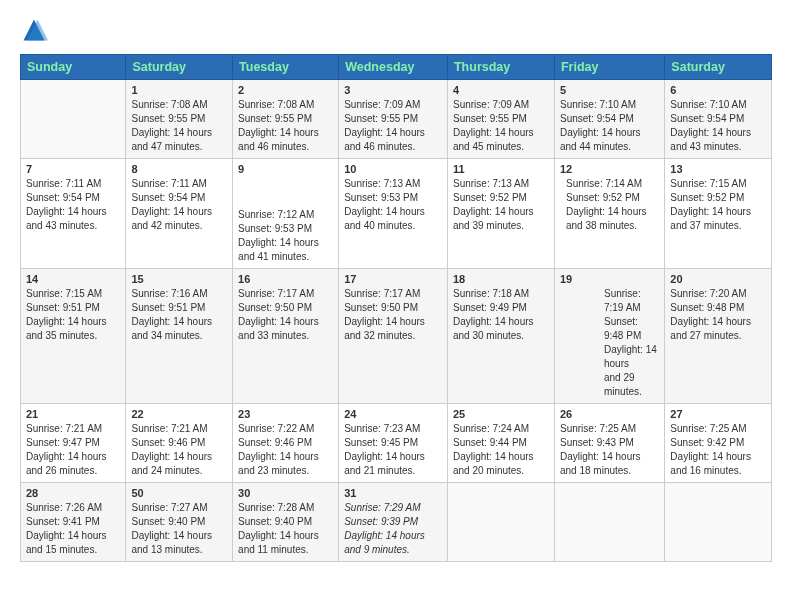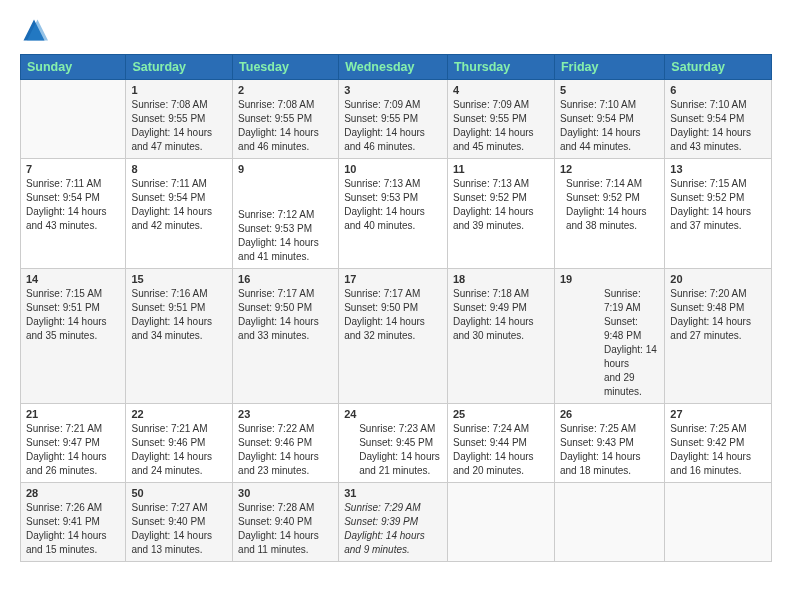--- a/index.html
+++ b/index.html
@@ -302,21 +302,21 @@
           </td>
           <td>
             <span class="day-num">23</span>
             <div class="day-info" style="white-space: pre-line;">Sunrise: 7:22 AM
 Sunset: 9:46 PM
 Daylight: 14 hours
 and 23 minutes.</div>
           </td>
           <td>
             <span class="day-num">24</span>
-            <div class="day-info" style="white-space: pre-line; margin-left: 15px;">Sunrise: 7:23 AM
+            <div class="day-info" style="white-space: pre-line;">Sunrise: 7:23 AM
 Sunset: 9:45 PM
 Daylight: 14 hours
 and 21 minutes.</div>
           </td>
           <td>
             <span class="day-num">25</span>
             <div class="day-info" style="white-space: pre-line;">Sunrise: 7:24 AM
 Sunset: 9:44 PM
 Daylight: 14 hours
 and 20 minutes.</div>

